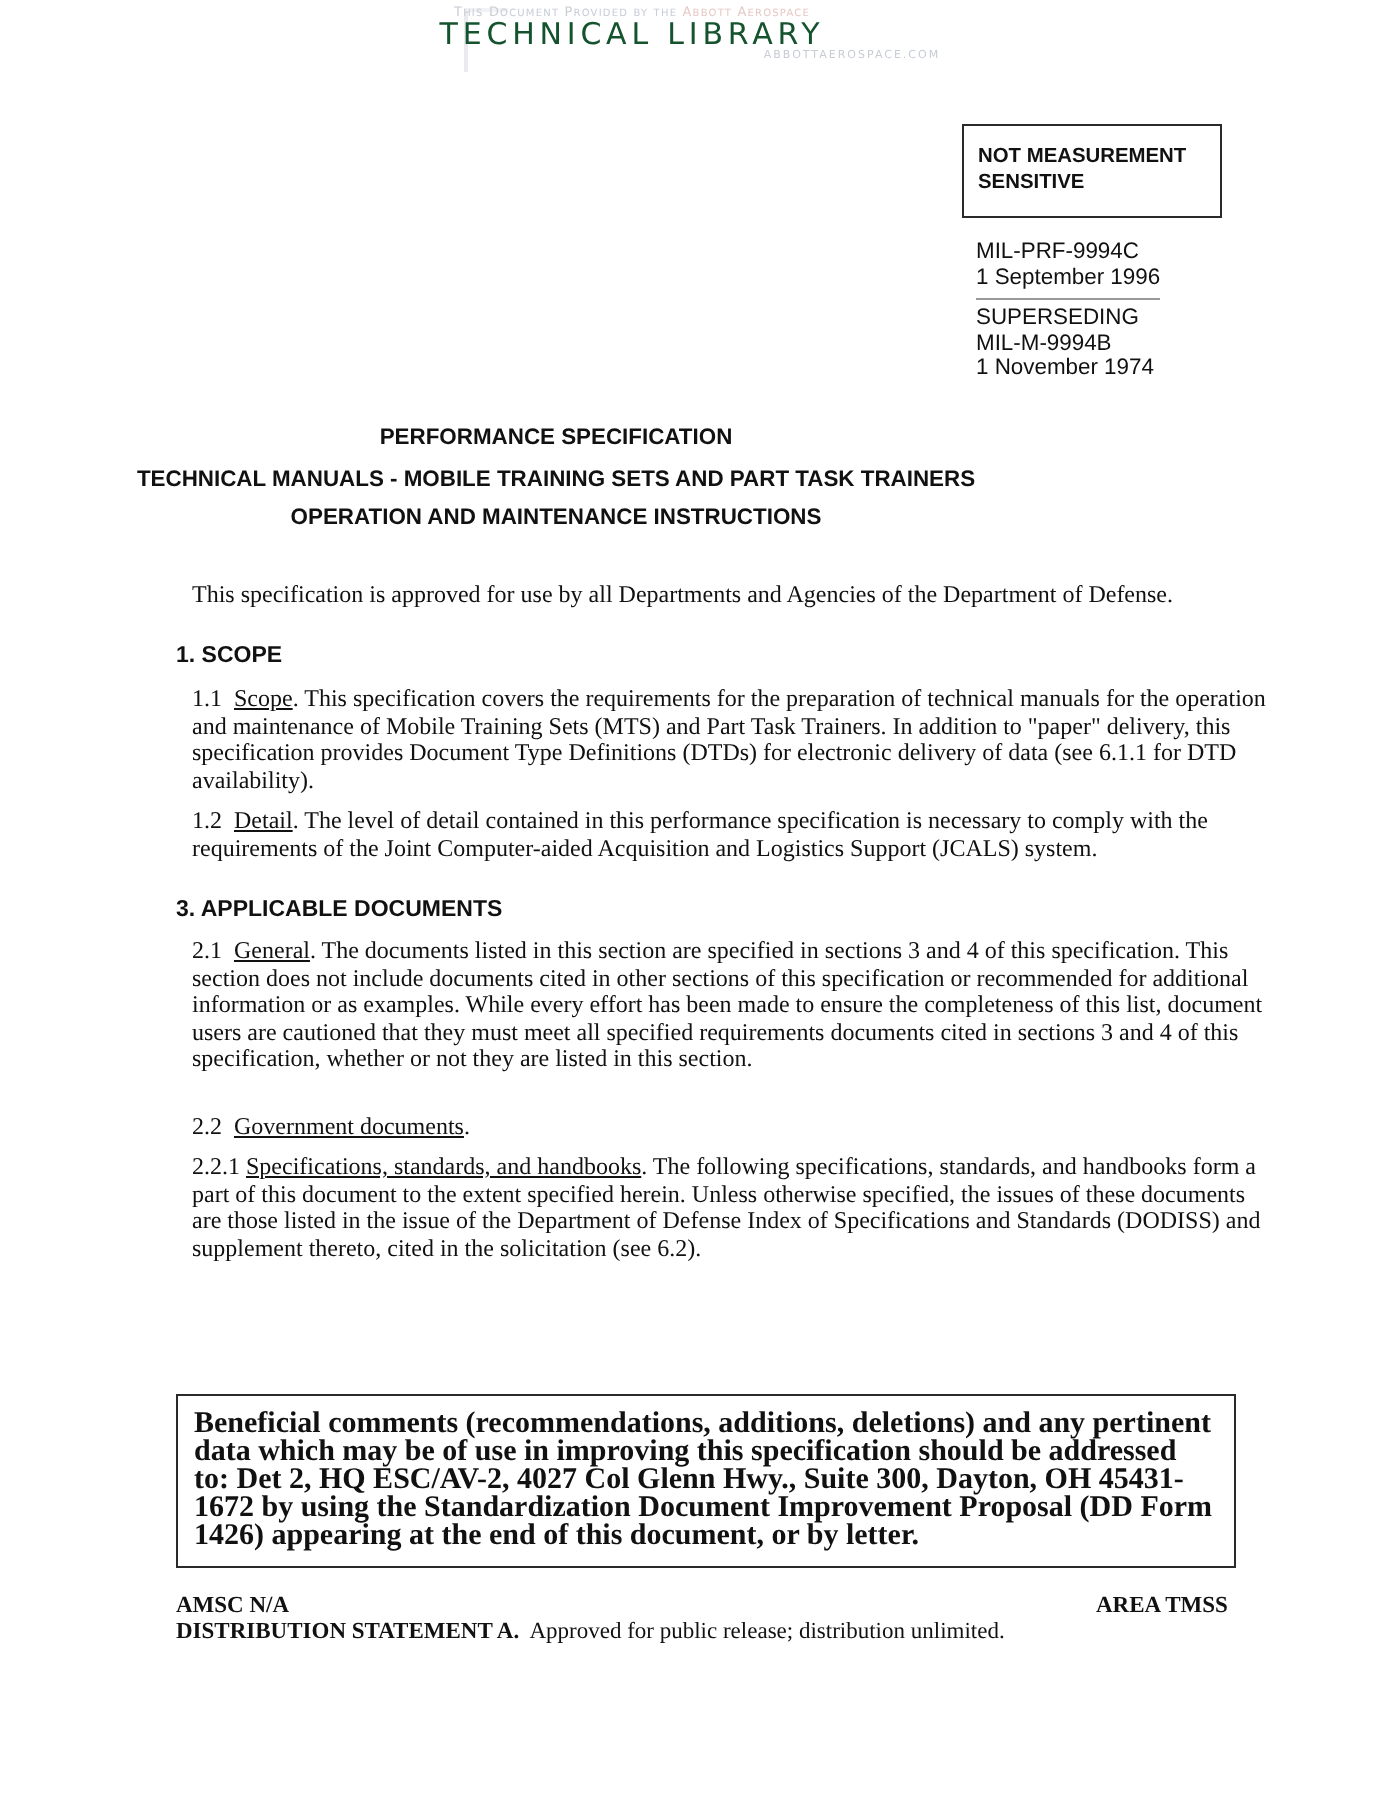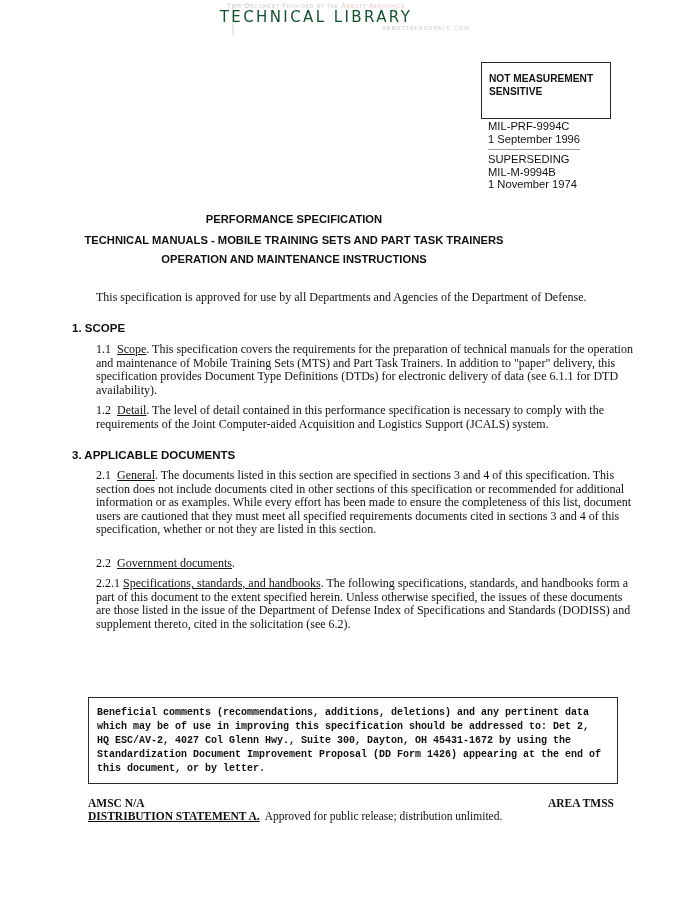--- a/index.html
+++ b/index.html
@@ -8,47 +8,47 @@
 
   
   .wm { left: 0; top: 0; width: 632px; text-align: center; color: #c8ccd4; font-family: "DejaVu Sans", sans-serif; }
   .wm-line1 { top: 2px; font-size: 6.5px; letter-spacing: 0.6px; font-variant: small-caps; }
   .wm-line2 { top: 8px; font-size: 15px; letter-spacing: 2.4px; color: #14532d; }
   .wm-line3 { top: 25px; left: 110px; font-size: 5.5px; letter-spacing: 1px; }
   .wm-line1 .accent { color: #e6c9c5; }
   .wm-badge { left: 232px; top: 4px; width: 20px; height: 30px; border-left: 2px solid #e4e7ec; border-top: 2px solid #eef0f3; opacity: .8; }
 
   
-  .nms-box { left: 481px; top: 62px; width: 130px; height: 57px; border: 1.5px solid #2a2a2a; box-sizing: border-box;
+  .nms-box { left: 481px; top: 62px; width: 130px; height: 47px; border: 1.5px solid #2a2a2a; box-sizing: border-box;
              font-family: "Liberation Sans", sans-serif; font-weight: bold; font-size: 10.2px; line-height: 13px; padding: 9px 0 0 7px; }
   .doc-id { left: 488px; top: 120px; font-family: "Liberation Sans", sans-serif; font-size: 11.2px; line-height: 12.5px; }
   .id-rule { left: 488px; top: 149px; width: 92px; height: 0; border-top: 1px solid #999; }
   .supersede { left: 488px; top: 153px; font-family: "Liberation Sans", sans-serif; font-size: 11.2px; line-height: 12.5px; }
 
   
-  .title { left: 16px; width: 556px; text-align: center; font-family: "Liberation Sans", sans-serif; font-weight: bold; font-size: 11.2px; }
+  .title { left: 0; width: 556px; text-align: center; font-family: "Liberation Sans", sans-serif; font-weight: bold; font-size: 11.2px; }
   .t1 { top: 213px; }
   .t2 { top: 234px; }
   .t3 { top: 253px; }
 
   
   .body { left: 96px; width: 540px; font-family: "Liberation Serif", serif; font-size: 12px; line-height: 13.6px; }
   .body p { margin: 0; }
   .u { text-decoration: underline; }
-  .h { left: 72px; font-family: "Liberation Sans", sans-serif; font-weight: bold; font-size: 11.5px; }
+  .h { left: 88px; font-family: "Liberation Sans", sans-serif; font-weight: bold; font-size: 11.5px; }
 
   
   .comments { left: 88px; top: 697px; width: 530px; height: 87px; box-sizing: border-box; border: 1.5px solid #2a2a2a;
-              font-family: Liberation Mono, monospace; font-weight: bold; font-size: 10px; line-height: 13.9px; padding: 8px 10px 0 8px; }
+              font-family: Liberation Serif, serif; font-weight: bold; font-size: 15px; line-height: 13.9px; padding: 8px 10px 0 8px; }
 
   .footer { font-family: "Liberation Serif", serif; font-size: 11.5px; }
   .amsc { left: 88px; top: 797px; font-weight: bold; }
   .area { left: 548px; top: 797px; font-weight: bold; }
   .dist { left: 88px; top: 810px; }
-  .dist b { text-decoration: underline; }
+  .dist b { }
 </style>
 </head>
 <body>
 
 <div class="abs wm-badge"></div>
 <div class="abs wm wm-line1">
   <span>This Document Provided by the</span>
   <span class="accent">Abbott Aerospace</span>
 </div>
 <div class="abs wm wm-line2">TECHNICAL LIBRARY</div>

